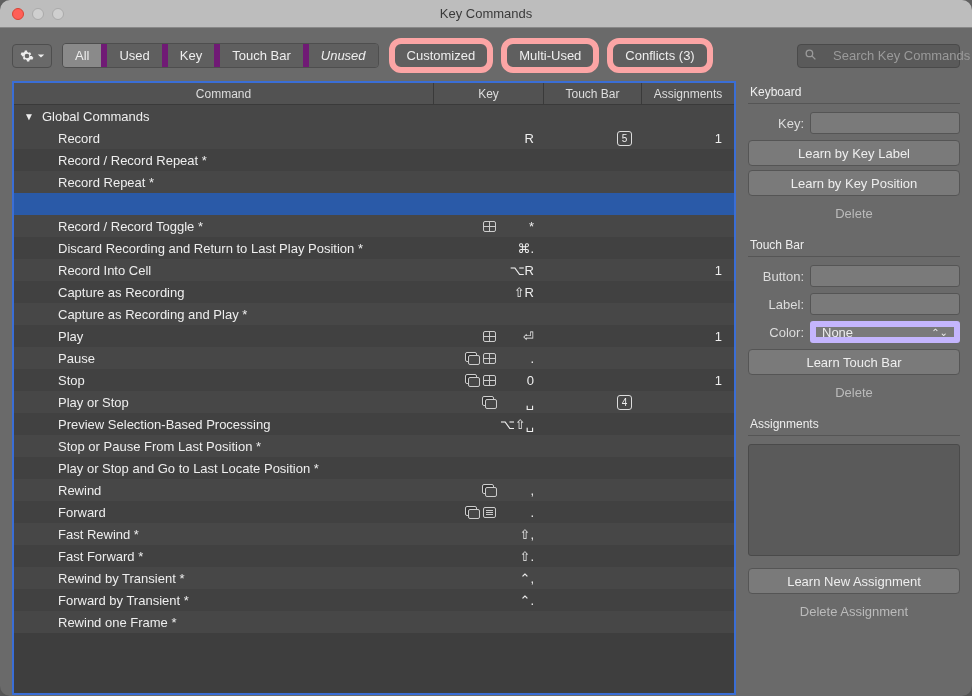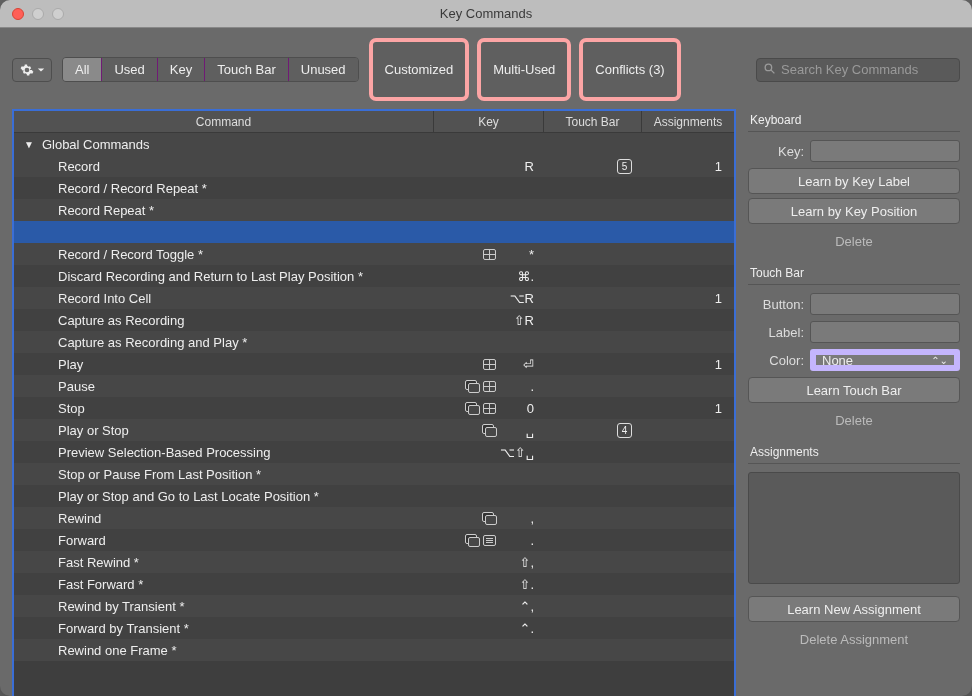--- a/index.html
+++ b/index.html
@@ -8,26 +8,26 @@
   .titlebar { height: 28px; background: #bdbdbd; border-bottom: 1px solid #888; display: flex; align-items: center; border-radius: 10px 10px 0 0; }
   .traffic { display:flex; gap:8px; margin-left:12px; }
   .dot { width:12px; height:12px; border-radius:50%; }
   .dot.red { background:#ff5f57; border:1px solid #d84435;}
   .dot.grey { background:#cfcfcf; border:1px solid #aaa;}
   .title { position:absolute; left:0; right:0; text-align:center; font-size:13px; color:#3a3a3a; }
   .toolbar { display:flex; align-items:center; padding: 10px 12px 8px 12px; gap:10px; }
   .gear-btn { width:40px; height:24px; background:#696969; border:1px solid #4e4e4e; border-radius:4px; display:flex; align-items:center; justify-content:center; gap:3px; cursor:pointer; }
   .gear-btn svg { display:block; }
   .seggroup { display:flex; border-radius:4px; overflow:hidden; border:1px solid #4e4e4e; }
-  .seg { padding: 4px 12px; font-size:13px; color:#eee; background:#5f5f5f; border-right:1px solid #701a75; cursor:pointer; display:flex; align-items:center; }
-  .seg:last-child { border-right:none; }
+  .seg { padding: 4px 12px; font-size:13px; color:#eee; background:#5f5f5f; border-right:6px solid #701a75; cursor:pointer; display:flex; align-items:center; }
+  .seg:last-child { border-right:none;font-style:italic; }
   .seg.active { background:#8a8a8a; }
-  .chip { padding:20px 12px; font-size:13px; color:#eee; background:#5f5f5f; border:4px solid #fca5a5; border-radius:7px; cursor:pointer; }
+  .chip { padding:4px 12px; font-size:13px; color:#eee; background:#5f5f5f; border:6px solid #fca5a5; border-radius:12px; cursor:pointer; }
   .spacer { flex:1; }
-  .search { width:204px; height:24px; background:#5a5a5a; border:1px solid #4a4a4a; border-radius:4px; display:flex; align-items:center; padding:0 6px; gap:5px;}
+  .search { width:163px; height:24px; background:#5a5a5a; border:1px solid #4a4a4a; border-radius:4px; display:flex; align-items:center; padding:0 6px; gap:16px;}
   .search input { flex:1; background:transparent; border:none; outline:none; color:#ccc; font-size:13px;}
   .search input::placeholder { color:#9a9a9a; }
   .mag { color:#9a9a9a; }
   .content { display:flex; padding: 0 12px 12px 12px; gap:12px; height: calc(696px - 28px - 42px); }
   .table-wrap { flex:1; border:2px solid #3a6ed6; background:#3e3e3e; display:flex; flex-direction:column; }
   .thead { display:flex; background:#525252; color:#ddd; font-size:12px; height:22px; align-items:center; border-bottom:1px solid #3a3a3a;}
   .th { border-right:1px solid #3a3a3a; padding:0 8px; display:flex; align-items:center; height:100%; }
   .th.cmd { flex:1; justify-content:center;}
   .th.key { width:110px; justify-content:center;}
   .th.tb  { width:98px; justify-content:center;}

